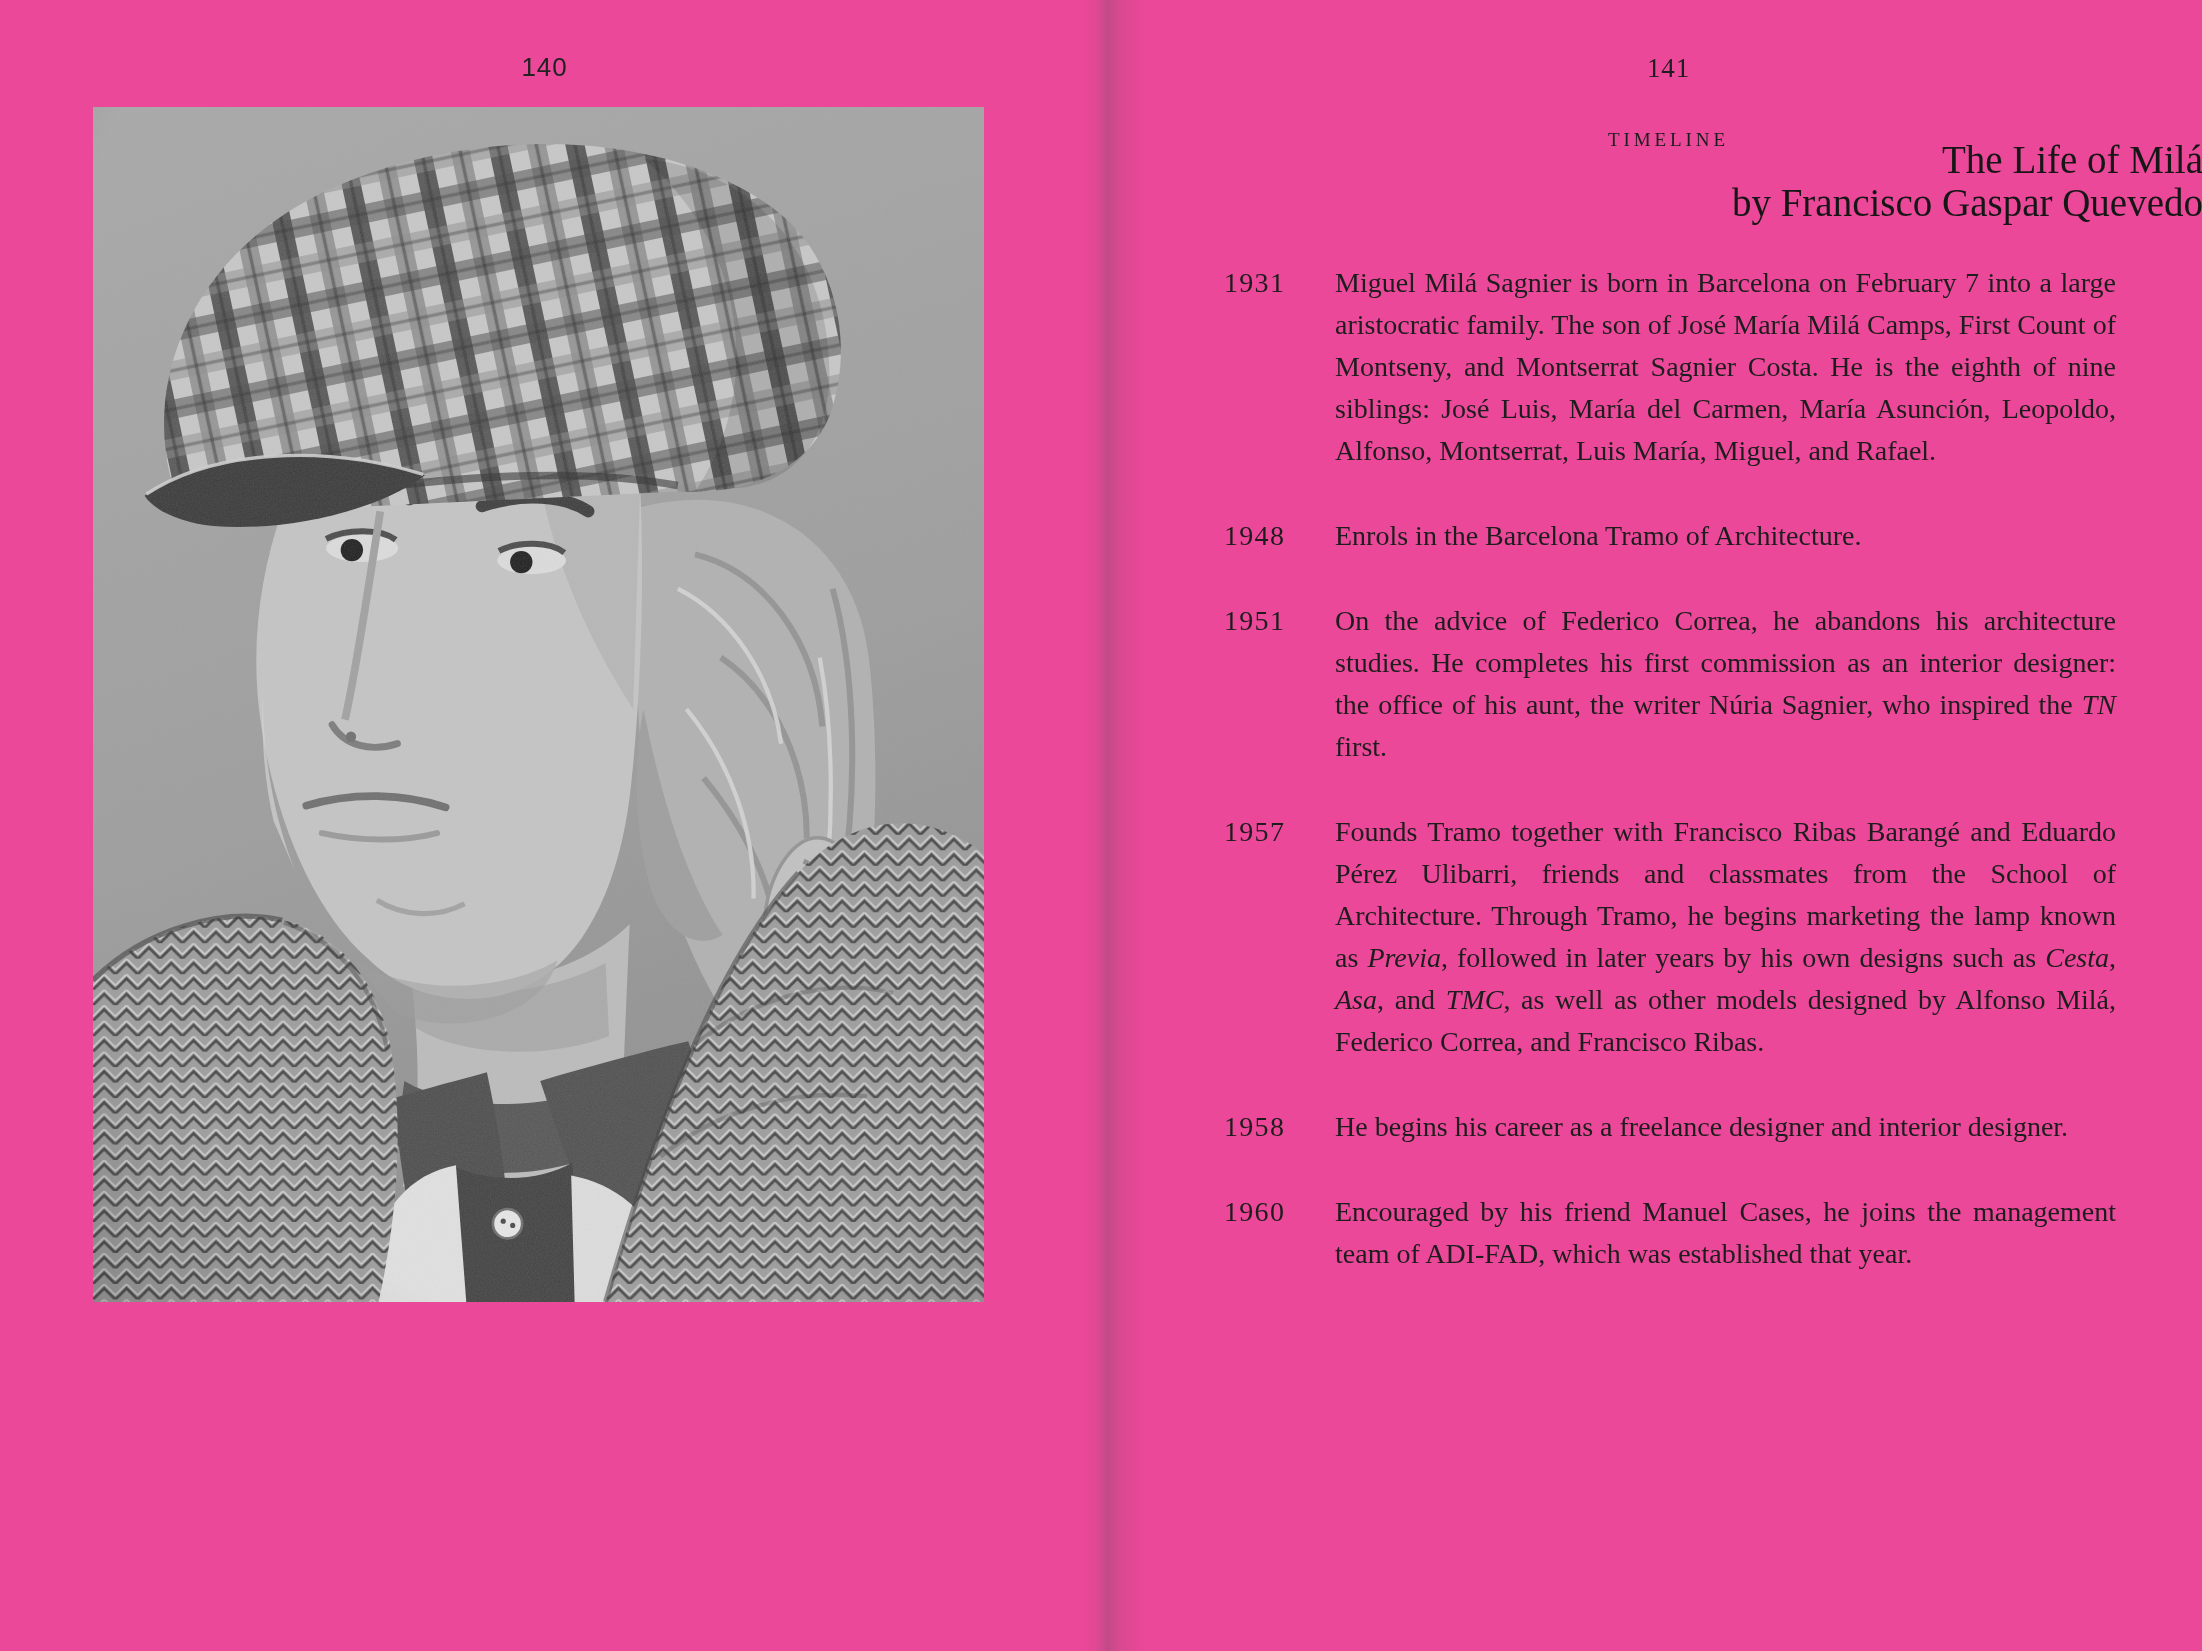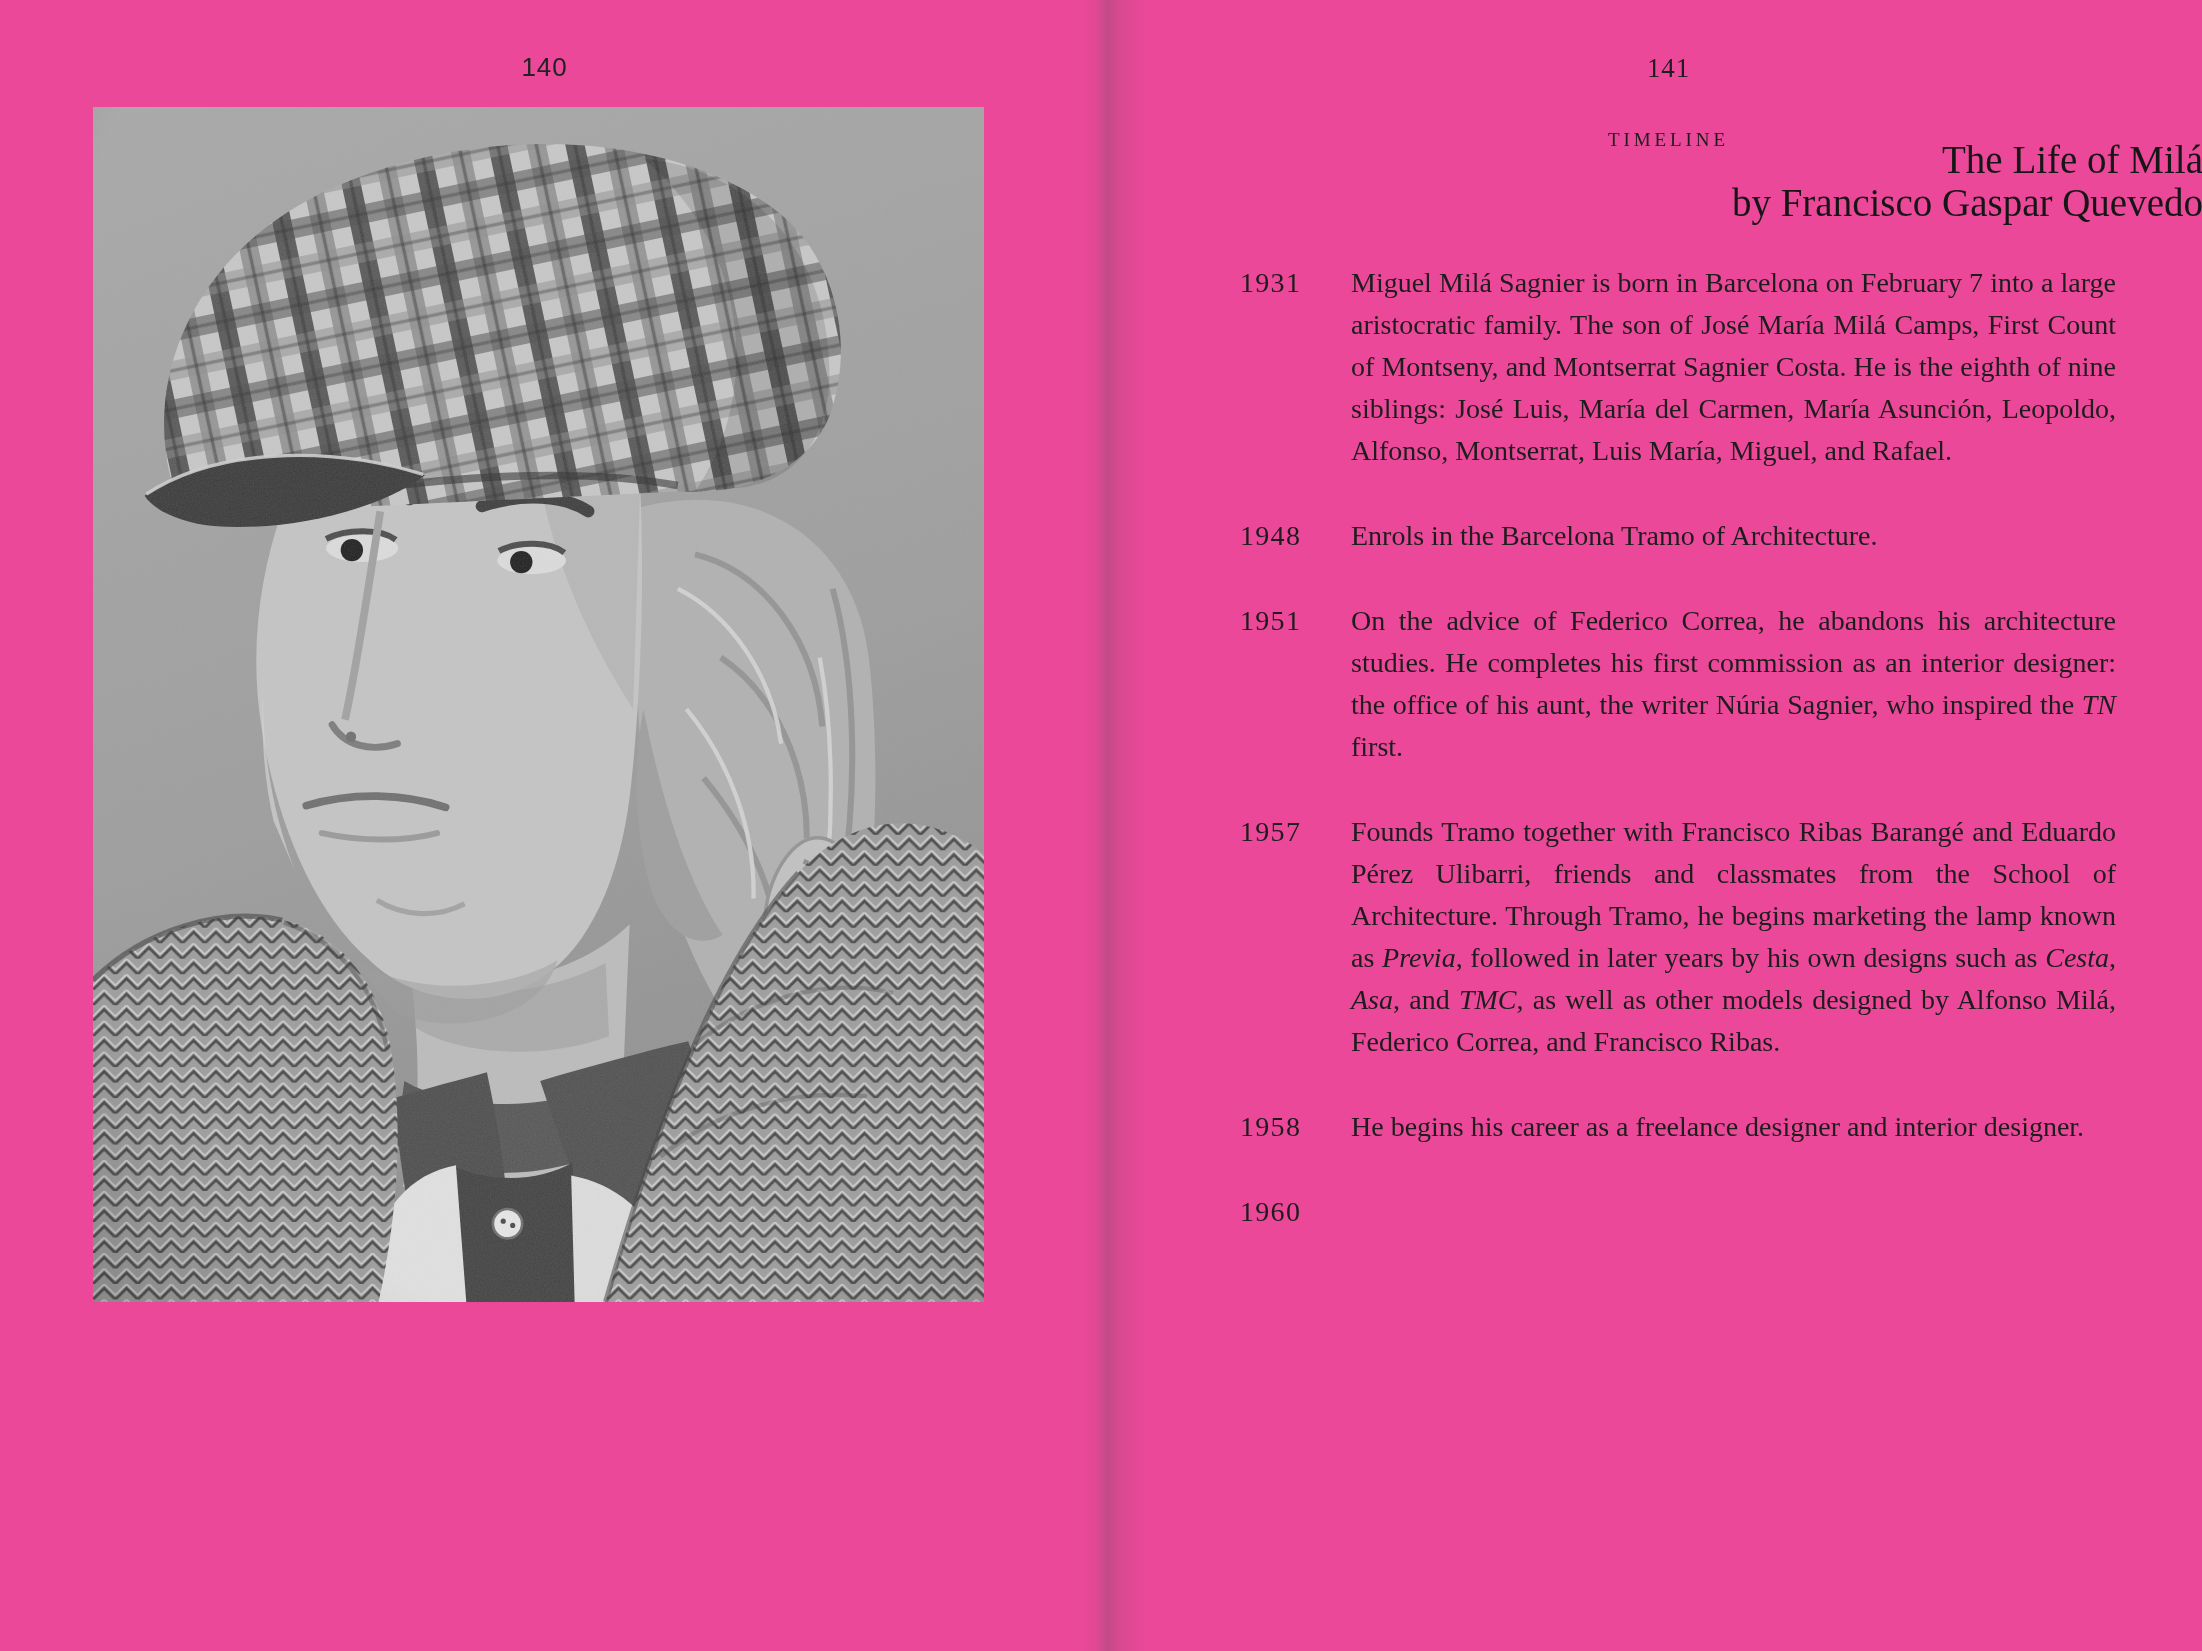--- a/index.html
+++ b/index.html
@@ -55,21 +55,20 @@
   .title .title-line{display:block;text-align:right;}
   .timeline{
     position:absolute;left:1224px;top:262px;width:892px;
     font-size:28px;line-height:42px;color:#1d1d1d;
   }
   .entry{display:flex;align-items:flex-start;}
   .entry + .entry{margin-top:43px;}
   .entry .year{
     flex:0 0 111px;width:111px;
     letter-spacing:1.3px;
-    margin-left:16px;
   }
   .entry .text{
     flex:1 1 auto;
     text-align:justify;
     hyphens:manual;
   }
   .entry .text i{}
 </style>
 </head>
 <body>
@@ -213,18 +212,19 @@
         <div class="entry">
           <div class="year">1957</div>
           <div class="text"><span>Founds Tramo together with Francisco Ribas Barangé and Edu­ardo Pérez Ulibarri, friends and classmates from the School of Architecture. Through Tramo, he begins marketing the lamp known as </span><i>Previa</i><span>, followed in later years by his own designs such as </span><i>Cesta</i><span>, </span><i>Asa</i><span>, and </span><i>TMC</i><span>, as well as other models designed by Alfonso Milá, Federico Correa, and Francisco Ribas.</span></div>
         </div>
         <div class="entry">
           <div class="year">1958</div>
           <div class="text"><span>He begins his career as a freelance designer and interior designer.</span></div>
         </div>
         <div class="entry">
           <div class="year">1960</div>
+          <div class="text"><span>Encouraged by his friend Manuel Cases, he joins the manage­ment team of ADI-FAD, which was established that year.</span></div>
         </div>
       </div>
   </section>
 
 </div>
 
 
 </body></html>

